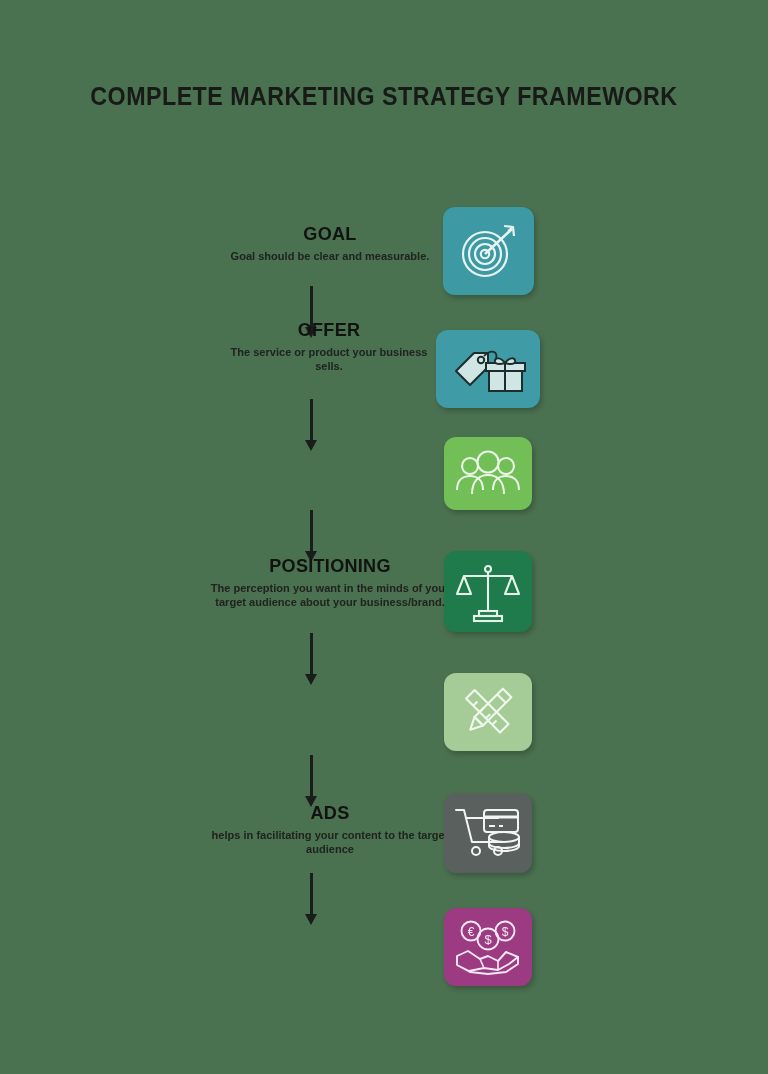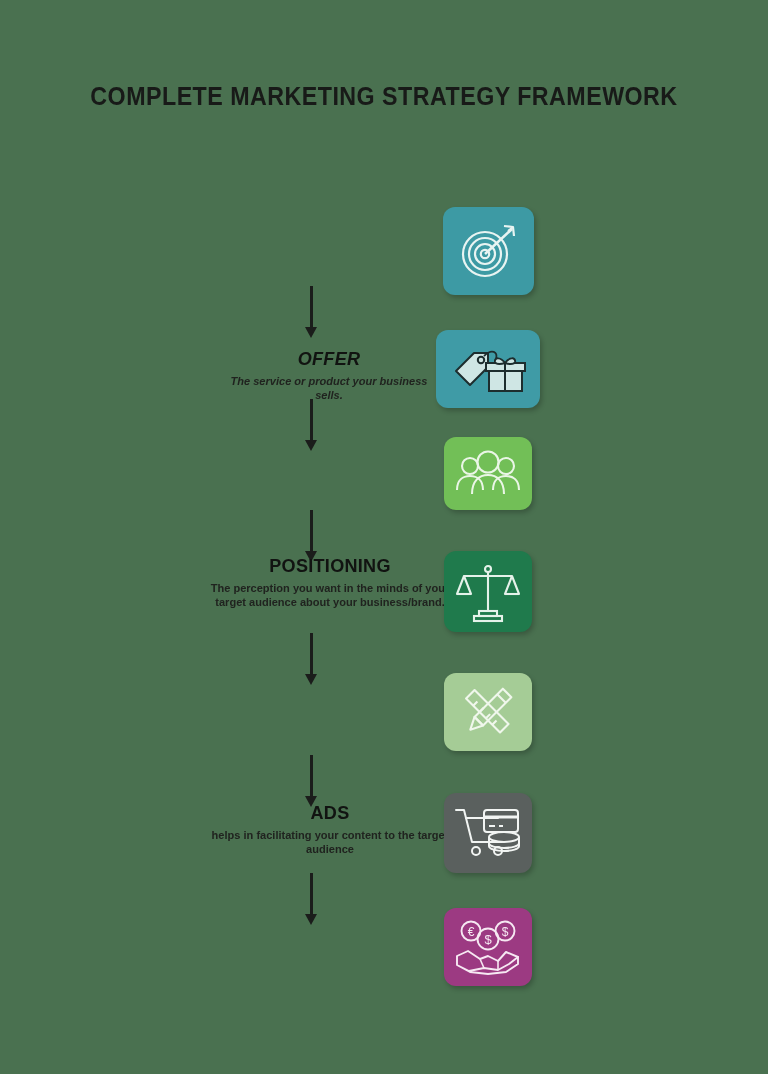--- a/index.html
+++ b/index.html
@@ -97,38 +97,42 @@
     border-top: 11px solid #1b1d1b;
   }
 </style>
 </head>
 <body style="background: rgb(74, 113, 80);">
 
 <div class="page">
 
   <div class="title">COMPLETE MARKETING STRATEGY FRAMEWORK</div>
 
+  <div class="step-text" style="left:224px; top:224px; width:212px;">
+    <div class="step-title">GOAL</div>
+    <div class="step-desc">Goal should be clear and measurable.</div>
+  </div>
   <div class="icon-tile" style="left:443px; top:207px; width:91px; height:88px; background:#3d9aa4;">
     <svg width="66" height="60" viewBox="0 0 66 60" fill="none" stroke="#e8f4f2" stroke-width="2.2">
       <circle cx="29" cy="33" r="22"></circle>
       <circle cx="29" cy="33" r="16"></circle>
       <circle cx="29" cy="33" r="10"></circle>
       <circle cx="29" cy="33" r="4.2"></circle>
       <path d="M29 33 L56 8" stroke-width="2.6"></path>
       <path d="M48 5 L57 6 L58 15" stroke-width="2.2" stroke-linejoin="round"></path>
       <path d="M52 10 L57 6" stroke-width="2"></path>
     </svg>
   </div>
 
   <div class="arrow" style="top:286px; height:52px;">
     <div class="shaft" style="height:41px;"></div>
     <div class="head" style="top:41px;"></div>
   </div>
 
-  <div class="step-text" style="left:218px; top:349px; width:222px;font-style:italic;">
+  <div class="step-text" style="left:218px; top:320px; width:222px;">
     <div class="step-title">OFFER</div>
     <div class="step-desc">The service or product your business sells.</div>
   </div>
   <div class="icon-tile" style="left:436px; top:330px; width:104px; height:78px; background:#3f9ba6;">
     <svg width="80" height="60" viewBox="0 0 80 60" fill="none" stroke="#1d2d2e" stroke-width="2">
       <g>
         <path d="M8 32 L26 14 L40 14 L40 28 L22 46 Z" fill="#cfe6e4" stroke-linejoin="round"></path>
         <circle cx="33" cy="21" r="3.2" fill="#cfe6e4"></circle>
         <path d="M36 17 C44 9, 50 13, 48 20" stroke-width="1.8" fill="none"></path>
       </g>

